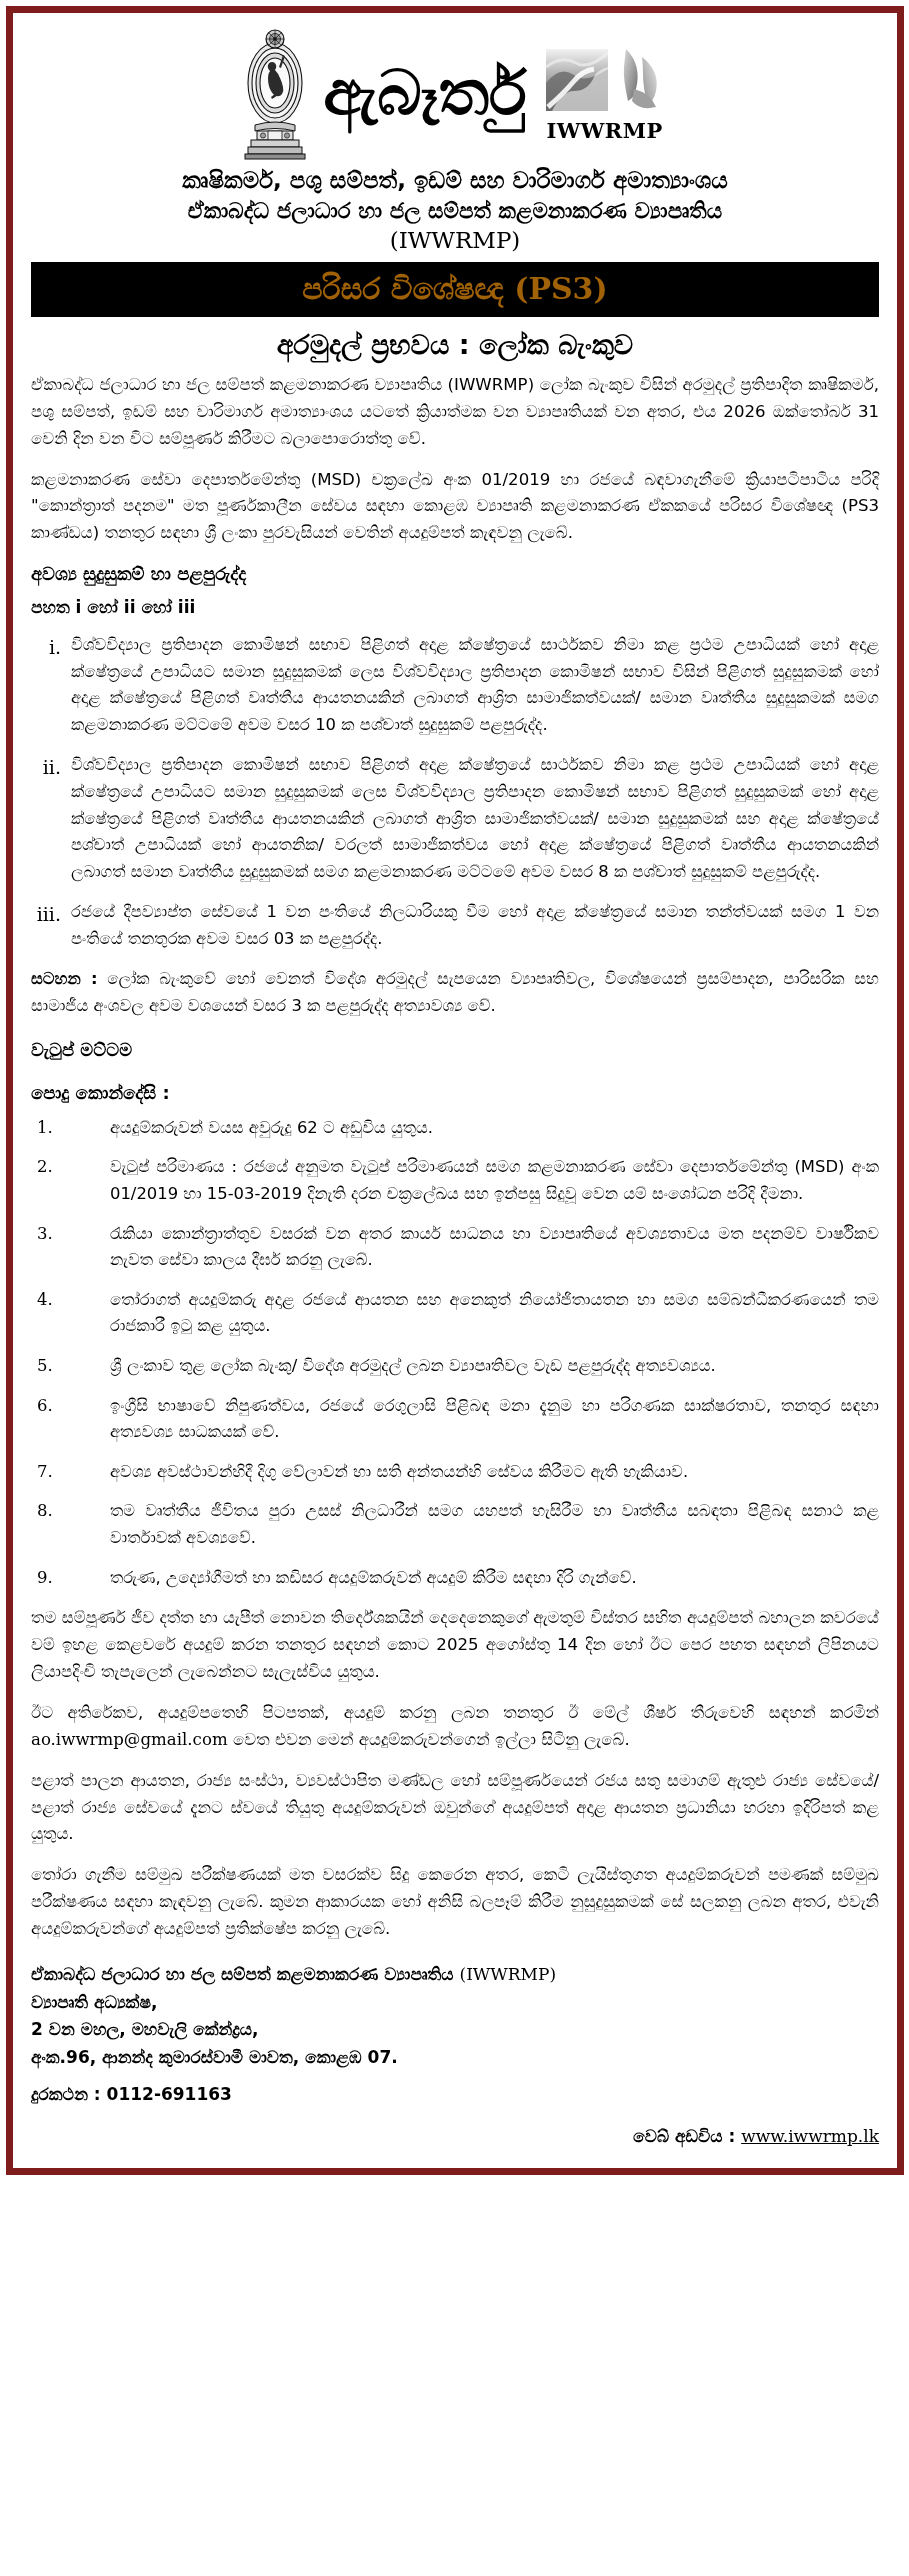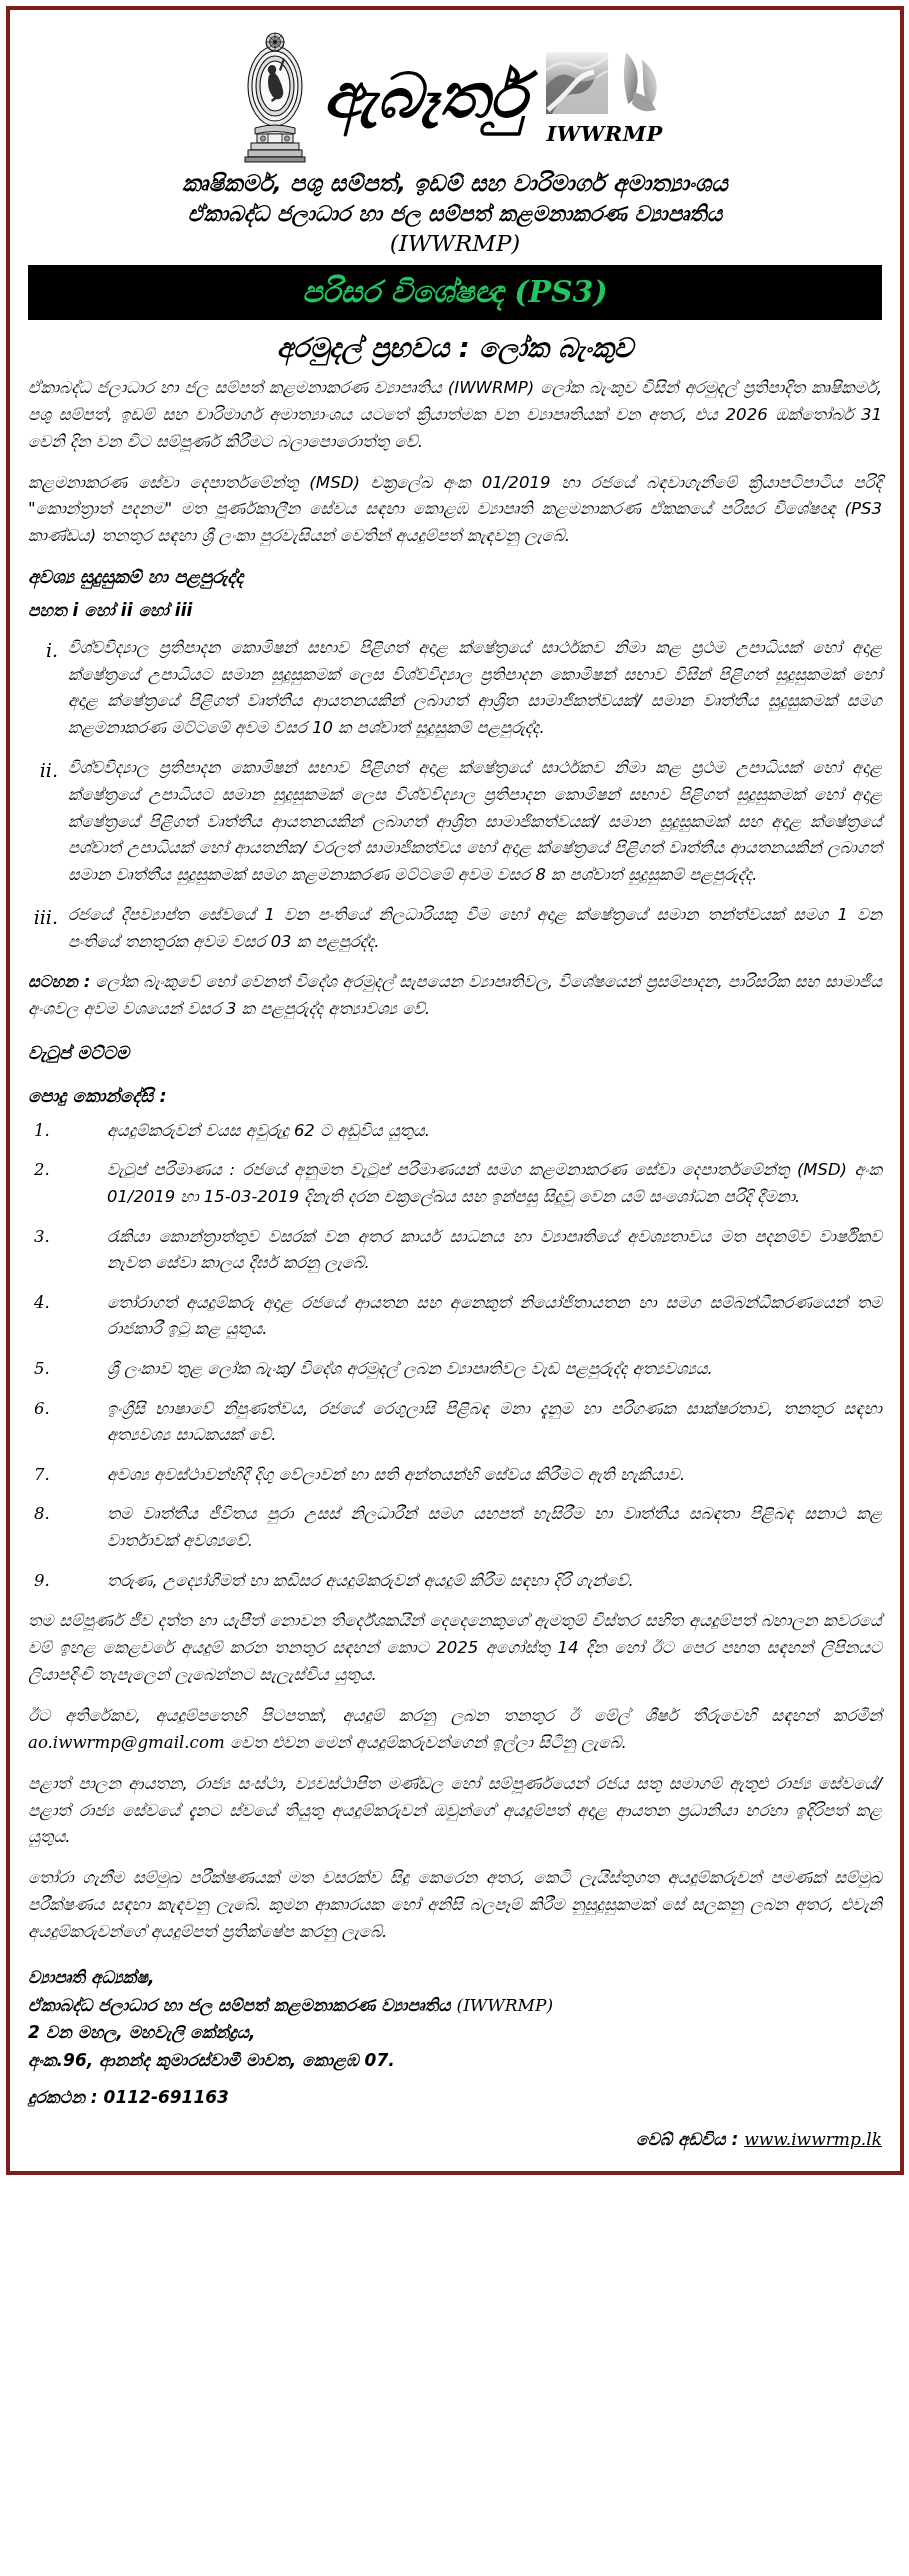--- a/index.html
+++ b/index.html
@@ -16,25 +16,24 @@
   }
 
   
   .poster {
     width: 910px;
     box-sizing: border-box;
     background: #ffffff;
     padding: 6px 6px 8px 6px;
   }
   .frame {
-    border: 4px solid #7f1d1d;
+    border: 7px solid #7f1d1d;
     box-sizing: border-box;
     background: #ffffff;
-    padding: 14px 18px 18px 18px;
-    font-style: italic;
+    padding: 8px 18px 18px 18px;
   }
 
   
   .masthead {
     display: flex;
     align-items: center;
     justify-content: center;
     gap: 14px;
     padding: 4px 0 2px 0;
   }
@@ -91,21 +90,21 @@
     text-align: center;
     font-family: "DejaVu Serif", "Liberation Serif", serif;
     font-size: 23px;
     line-height: 1.25;
     margin: 0 0 8px 0;
   }
 
   
   .post-banner {
     background: #000000;
-    color: #22c55e;
+    color: #a16207;
     text-align: center;
     font-weight: 700;
     font-size: 30px;
     line-height: 1.1;
     padding: 10px 4px 12px 4px;
     margin: 4px 0 0 0;
   }
   .post-banner .code {
     font-family: "DejaVu Serif", "Liberation Serif", serif;
     font-weight: 700;
@@ -422,25 +421,25 @@
     </ul>
 
     <p class="para">තම සම්පූර්ණ ජීව දත්ත හා යැපීත් නොවන තිර්දේශකයින් දෙදෙනෙකුගේ ඇමතුම් විස්තර සහිත අයදුම්පත් බහාලන කවරයේ වම් ඉහළ කෙළවරේ අයදුම් කරන තනතුර සඳහන් කොට 2025 අගෝස්තු 14 දින හෝ ඊට පෙර පහත සඳහන් ලිපිනයට ලියාපදිංචි තැපැලෙන් ලැබෙන්නට සැලැස්විය යුතුය.</p>
     <p class="para">
       <span>ඊට අතිරේකව, අයදුම්පතෙහි පිටපතක්, අයදුම් කරනු ලබන තනතුර ඊ මේල් ශීර්ෂ තීරුවෙහි සඳහන් කරමින් </span><span class="lat">ao.iwwrmp@gmail.com</span><span> වෙත එවන මෙන් අයදුම්කරුවන්ගෙන් ඉල්ලා සිටිනු ලැබේ.</span>
     </p>
     <p class="para">පළාත් පාලන ආයතන, රාජ්‍ය සංස්ථා, ව්‍යවස්ථාපිත මණ්ඩල හෝ සම්පූර්ණයෙන් රජය සතු සමාගම් ඇතුළු රාජ්‍ය සේවයේ/ පළාත් රාජ්‍ය සේවයේ දැනට ස්වයේ තියුතු අයදුම්කරුවන් ඔවුන්ගේ අයදුම්පත් අදාළ ආයතන ප්‍රධානියා හරහා ඉදිරිපත් කළ යුතුය.</p>
     <p class="para">තෝරා ගැනීම සම්මුඛ පරීක්ෂණයක් මත වසරක්ව සිදු කෙරෙන අතර, කෙටි ලැයිස්තුගත අයදුම්කරුවන් පමණක් සම්මුඛ පරීක්ෂණය සඳහා කැඳවනු ලැබේ. කුමන ආකාරයක හෝ අනිසි බලපෑම් කිරීම නුසුදුසුකමක් සේ සලකනු ලබන අතර, එවැනි අයදුම්කරුවන්ගේ අයදුම්පත් ප්‍රතික්ෂේප කරනු ලැබේ.</p>
 
     <div class="addr-block">
-      <div class="addr-line">ව්‍යාපෘති අධ්‍යක්ෂ,</div>
       <div class="addr-line">
         <span>ඒකාබද්ධ ජලාධාර හා ජල සම්පත් කළමනාකරණ ව්‍යාපෘතිය</span>
         <span class="lat">(IWWRMP)</span>
       </div>
+      <div class="addr-line">ව්‍යාපෘති අධ්‍යක්ෂ,</div>
       <div class="addr-line">2 වන මහල, මහවැලි කේන්ද්‍රය,</div>
       <div class="addr-line">අංක.96, ආනන්ද කුමාරස්වාමී මාවත, කොළඹ 07.</div>
       <div class="addr-line phone">
         <span>දුරකථන : </span><span>0112-691163</span>
       </div>
       <div class="addr-line web">
         <span>වෙබ් අඩවිය : </span><a class="web-url" href="#">www.iwwrmp.lk</a>
       </div>
     </div>
 

